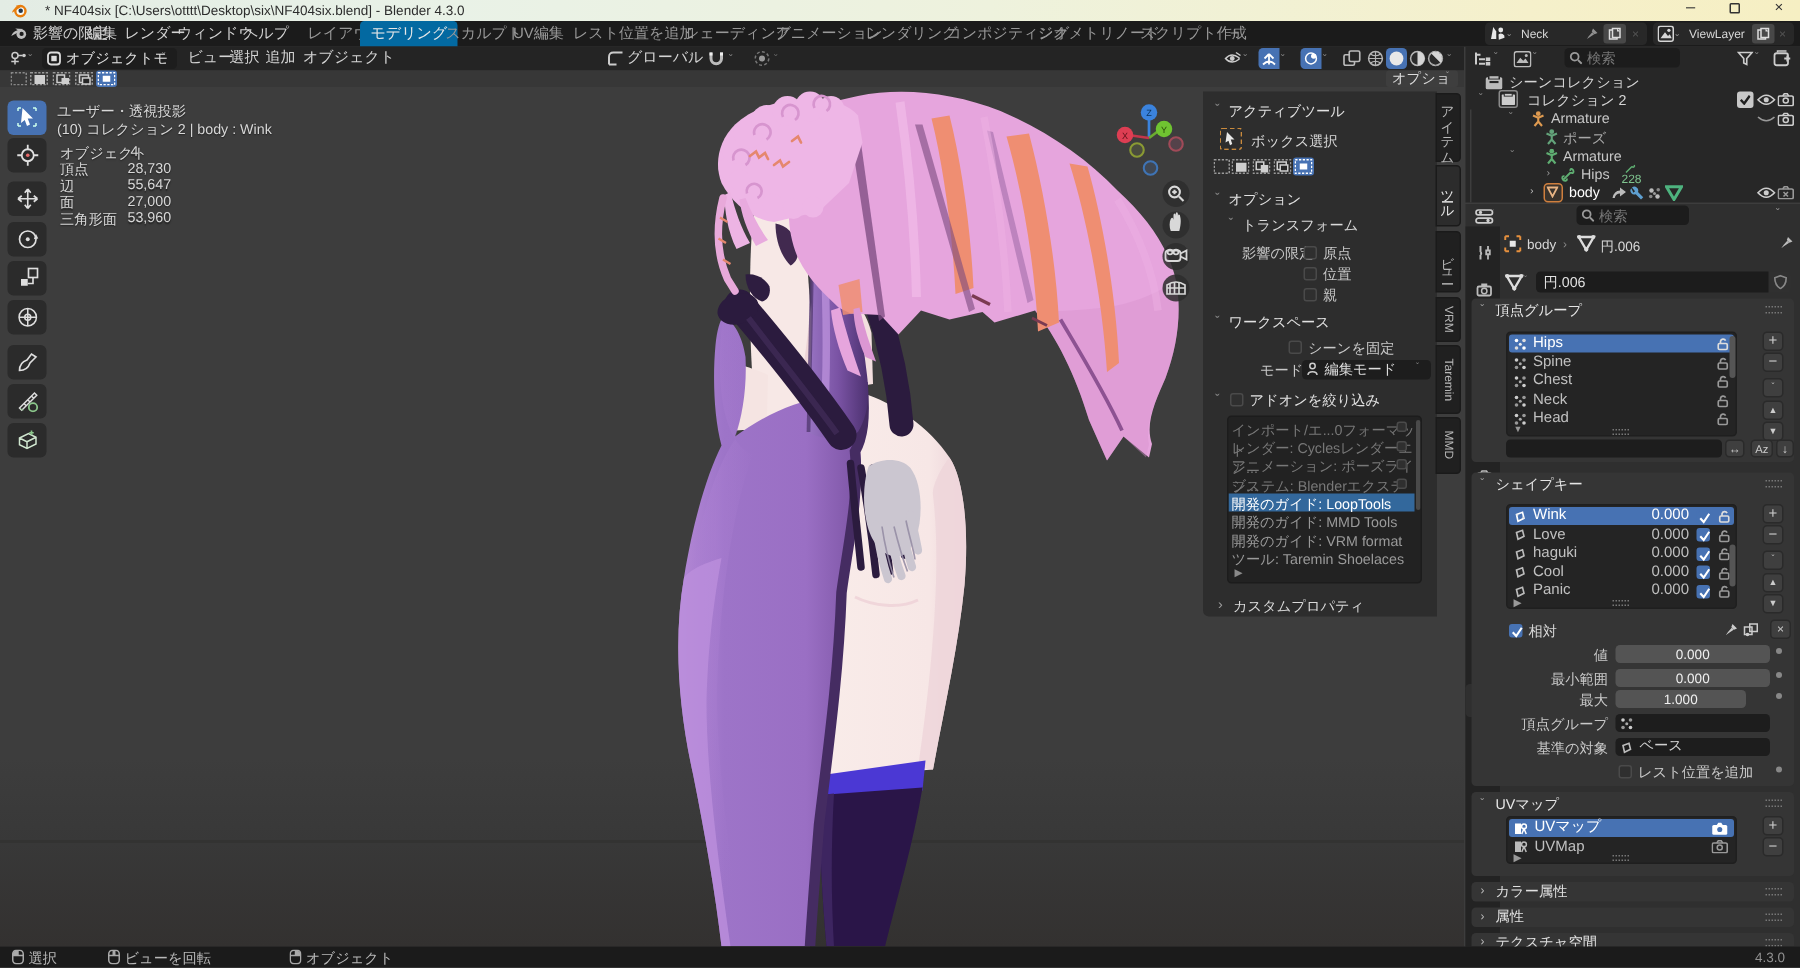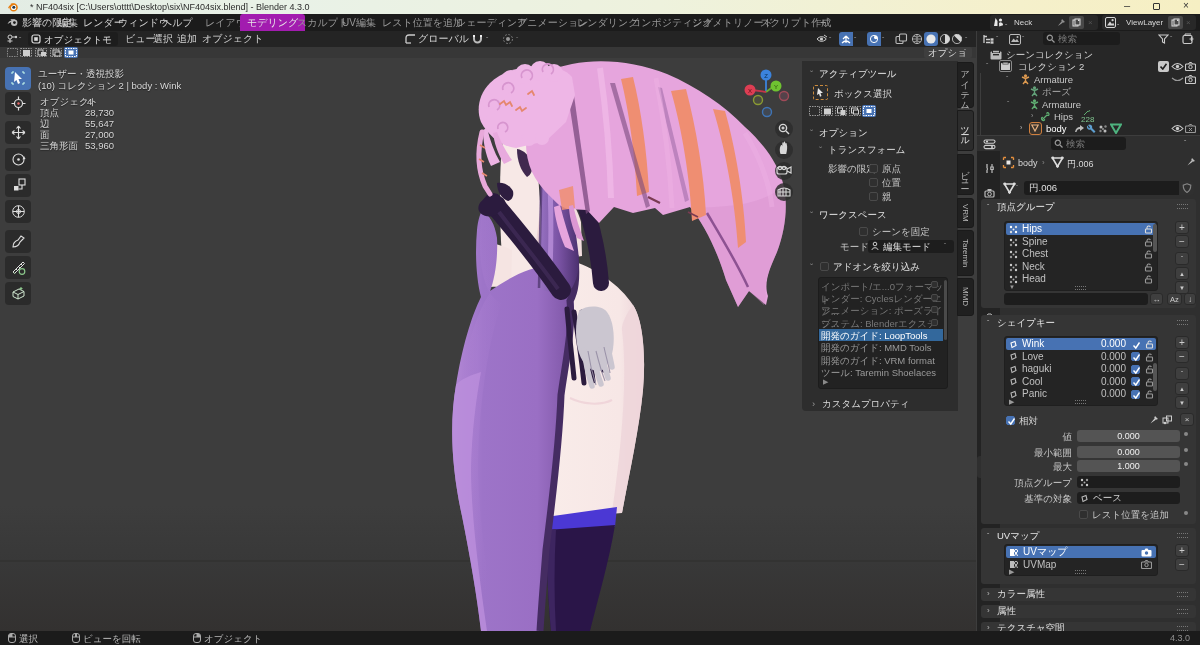--- a/index.html
+++ b/index.html
@@ -6,21 +6,21 @@
 .abs{position:absolute}
 svg{display:block}
 
 #titlebar{position:absolute;left:0;top:0;width:1200px;height:14px;background:linear-gradient(90deg,#e3ece4 0%,#e9f2e7 25%,#eef2dd 55%,#f5f0cb 85%,#f6efc3 100%);color:#2c2c2c;font-size:9px}
 #titlebar .ttl{position:absolute;left:30px;top:2px;letter-spacing:0}
 .wbtn{position:absolute;top:0;width:30px;height:13px;color:#333;font-size:10px;text-align:center;line-height:12px}
 
 #topbar{position:absolute;left:0;top:14px;width:1200px;height:17px;background:#1b1b1b}
 .menu{position:absolute;top:0;height:17px;line-height:17px;color:#d2d2d2}
 .tab{position:absolute;top:0;height:17px;line-height:17px;color:#989898;padding:0 7px}
-.tab.sel{background:#a21caf;color:#e8e8e8;border-radius:3px 3px 0 0}
+.tab.sel{background:#0369a1;color:#e8e8e8;border-radius:3px 3px 0 0}
 .idsel{position:absolute;top:1px;height:15px;background:#282828;border-radius:3px;color:#d8d8d8;line-height:15px}
 
 #toolhead{position:absolute;left:0;top:31px;width:976px;height:16px;background:#242424}
 #toolset{position:absolute;left:0;top:47px;width:976px;height:11px;background:#373737}
 .hmenu{position:absolute;top:0;height:16px;line-height:16px;color:#d4d4d4}
 
 #viewport{position:absolute;left:0;top:58px;width:976px;height:573px;background:linear-gradient(180deg,#3d3d3d 0%,#3d3d3d 78%,#383838 88%,#333130 100%);overflow:hidden}
 .ovl{position:absolute;color:#d8d8d8;text-shadow:0 1px 1px rgba(0,0,0,.5)}
 
 .tbtn{position:absolute;left:5px;width:26px;height:23px;background:#2b2b2b;border-radius:4px}
@@ -1010,21 +1010,21 @@
       <circle cx="3" cy="8" r="1.2" fill="#ccc"></circle>
     </svg>
  <div class="sqbtn" style="left:203px;top:277px;width:14px;height:13px;font-size:8px;line-height:12px">×</div>
  <div class="abs" style="left:60px;top:295px;width:35px;text-align:right;font-size:9.5px;color:#c9c9c9">値</div>
  <div class="slider" style="left:100px;top:294px;width:103px;height:12px;font-size:9px;line-height:12px">0.000</div>
  <div class="abs" style="left:207px;top:296px;width:4px;height:4px;background:#888;border-radius:50%"></div>
  <div class="abs" style="left:50px;top:311px;width:45px;text-align:right;font-size:9.5px;color:#c9c9c9">最小範囲</div>
  <div class="slider" style="left:100px;top:310px;width:103px;height:12px;font-size:9px;line-height:12px">0.000</div>
  <div class="abs" style="left:207px;top:312px;width:4px;height:4px;background:#888;border-radius:50%"></div>
  <div class="abs" style="left:60px;top:325px;width:35px;text-align:right;font-size:9.5px;color:#c9c9c9">最大</div>
- <div class="slider" style="left:100px;top:324px;width:103px;height:12px;font-size:9px;line-height:12px">1.000</div>
+ <div class="slider" style="left:100px;top:324px;width:87px;height:12px;font-size:9px;line-height:12px">1.000</div>
  <div class="abs" style="left:207px;top:326px;width:4px;height:4px;background:#888;border-radius:50%"></div>
  <div class="abs" style="left:37px;top:341px;width:58px;text-align:right;font-size:9.5px;color:#c9c9c9">頂点グループ</div>
  <div class="dinput" style="left:100px;top:340px;width:103px;height:12px">
       <svg class="abs" style="left:3px;top:1.5px" width="9" height="9" viewBox="0 0 9 9">
         <circle cx="2" cy="2" r="1.2" fill="#ccc"></circle>
         <circle cx="7" cy="2" r="1.2" fill="#999"></circle>
         <circle cx="2" cy="7" r="1.2" fill="#999"></circle>
         <circle cx="7" cy="7" r="1.2" fill="#ccc"></circle>
         <circle cx="4.5" cy="4.5" r="1" fill="#aaa"></circle>
       </svg>

